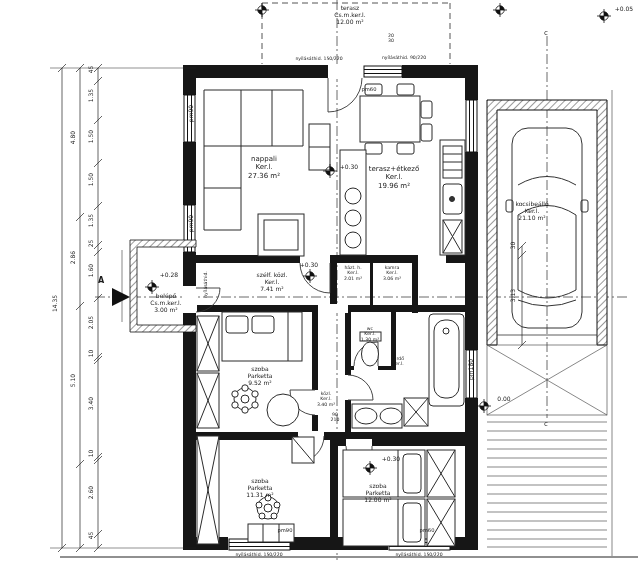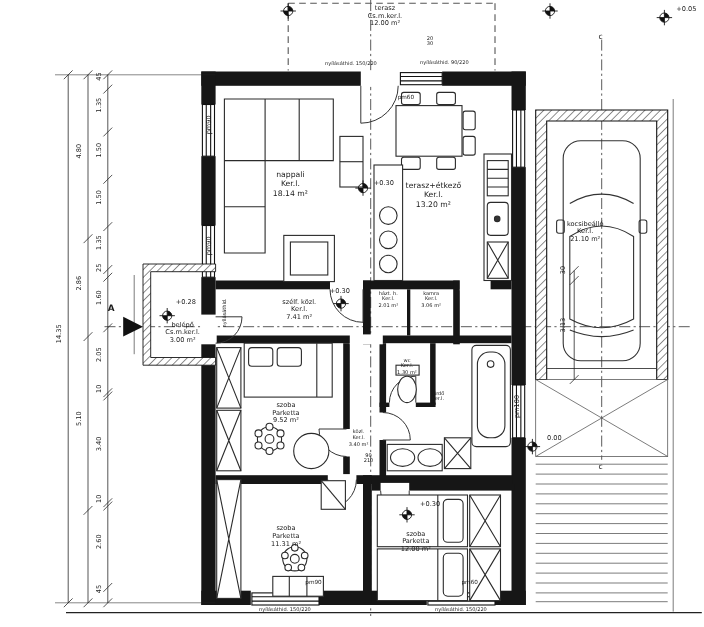--- a/index.html
+++ b/index.html
@@ -282,26 +282,26 @@
 </svg>
 
 <div class="lbl s6" style="left:312px;top:4px;width:76px">
   <div>terasz</div>
   <div>Cs.m.ker.l.</div>
   <div>12.00 m²</div>
 </div>
 <div class="lbl" style="left:226px;top:155px;width:76px">
   <div>nappali</div>
   <div>Ker.l.</div>
-  <div>18.14 m²</div>
+  <div>27.36 m²</div>
 </div>
 <div class="lbl" style="left:350px;top:165px;width:88px">
   <div>terasz+étkező</div>
   <div>Ker.l.</div>
-  <div>13.20 m²</div>
+  <div>19.96 m²</div>
 </div>
 <div class="lbl s6" style="left:234px;top:271px;width:76px">
   <div>szélf. közl.</div>
   <div>Ker.l.</div>
   <div>7.41 m²</div>
 </div>
 <div class="lbl xs" style="left:334px;top:265px;width:38px">
   <div>házt. h.</div>
   <div>Ker.l.</div>
   <div>2.01 m²</div>

